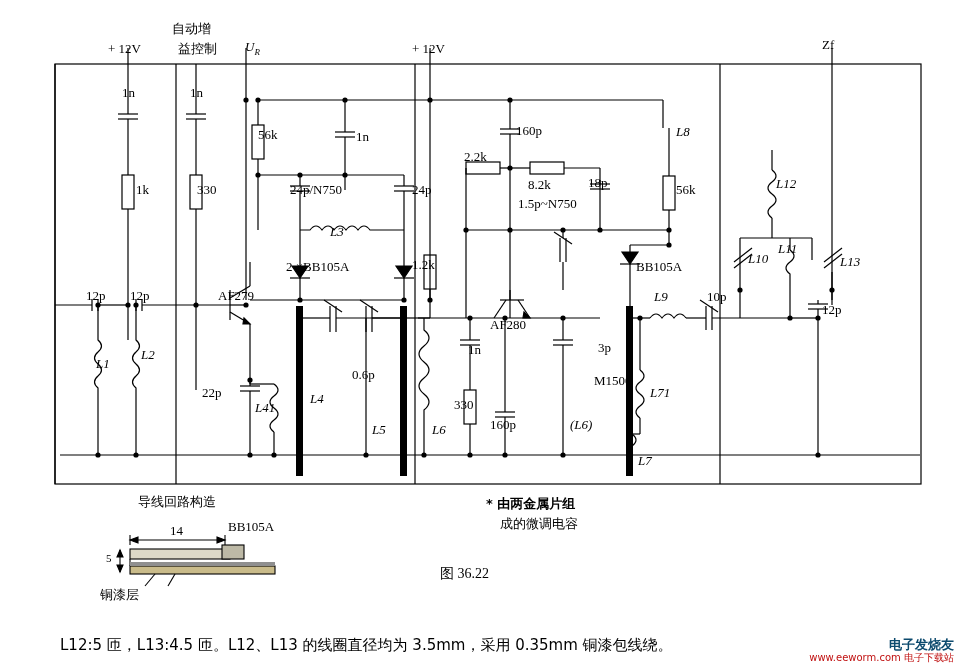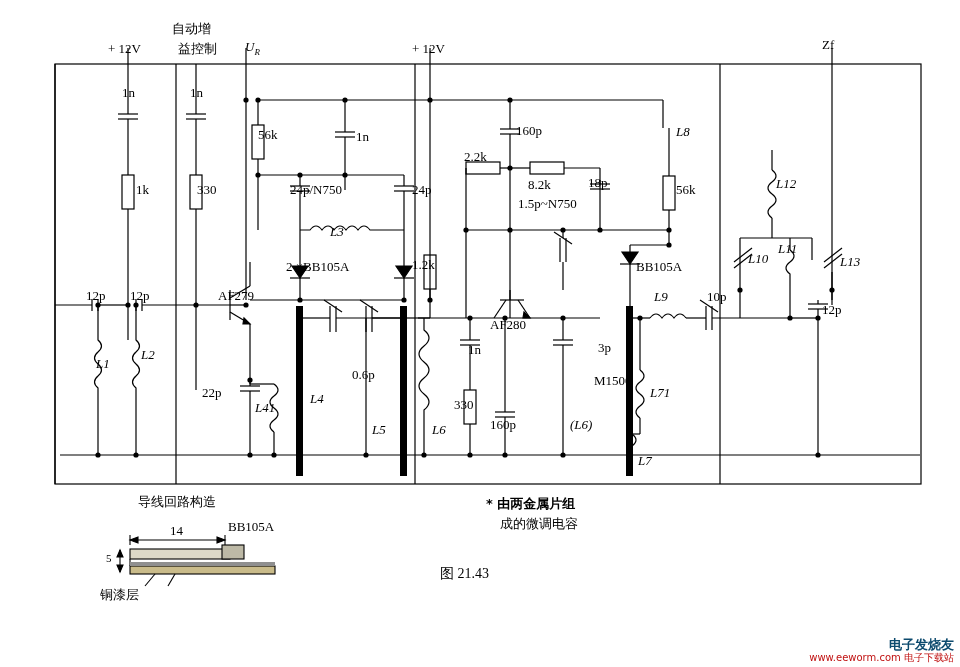--- a/index.html
+++ b/index.html
@@ -385,20 +385,21 @@
 
   <div class="lbl cn" style="left:486px;top:497px;font-weight:bold;">* 由两金属片组</div>
   <div class="lbl cn" style="left:500px;top:517px;">成的微调电容</div>
 
   <div class="lbl cn" style="left:138px;top:495px;">导线回路构造</div>
   <div class="lbl" style="left:228px;top:520px;">BB105A</div>
   <div class="lbl" style="left:170px;top:524px;">14</div>
   <div class="lbl" style="left:106px;top:552px;font-size:11px;">5</div>
   <div class="lbl cn" style="left:100px;top:588px;">铜漆层</div>
 
-  <div class="caption" style="left:440px;top:565px;">图 21.43</div>
-
+  <div class="caption" style="left:440px;top:565px;">图 36.22</div>
+
+  <div class="bottomtext">L12:5 匝，L13:4.5 匝。L12、L13 的线圈直径均为 3.5mm，采用 0.35mm 铜漆包线绕。</div>
 
   <div class="wm">
     <div class="t1">电子发烧友</div>
     <div class="t2">www.eeworm.com  电子下载站</div>
   </div>
 </div>
 
 </body></html>

